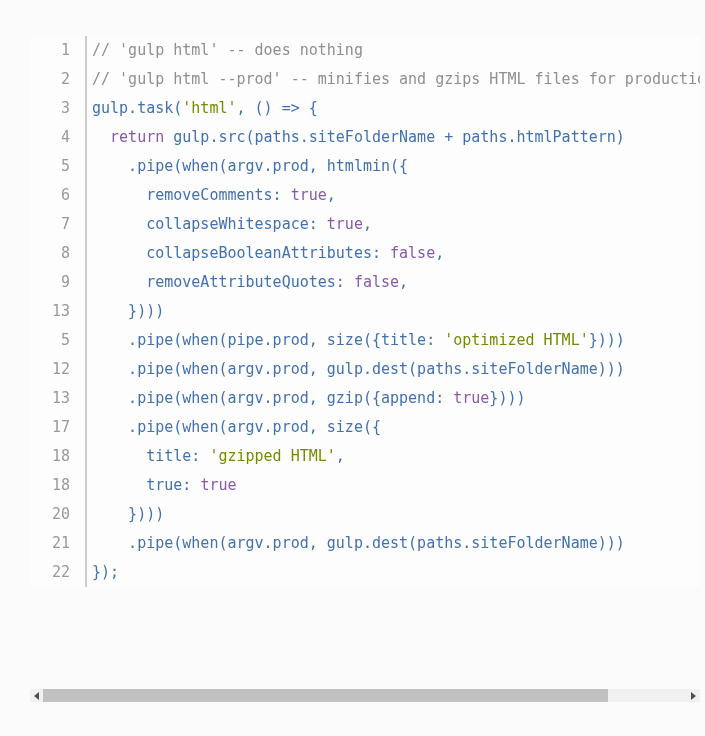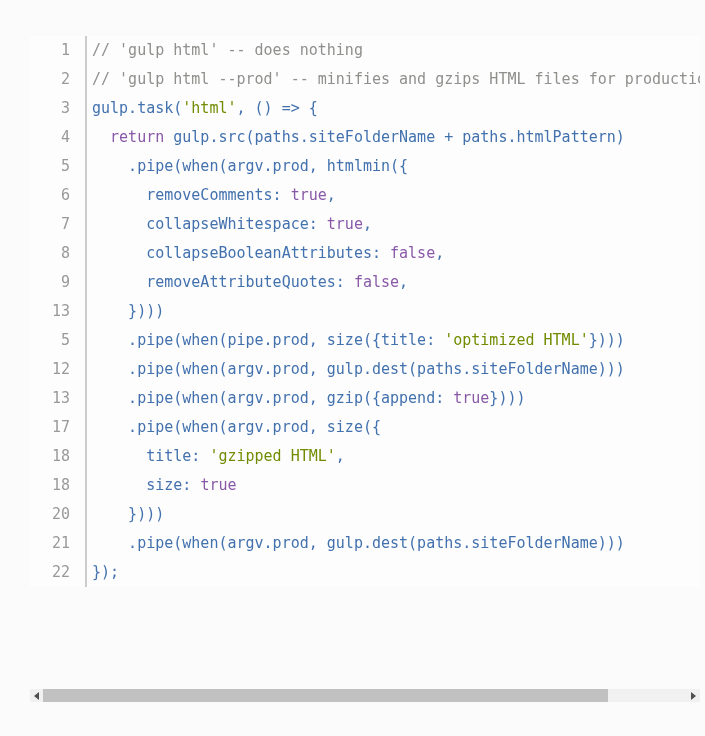--- a/index.html
+++ b/index.html
@@ -140,21 +140,21 @@
       <div class="code-line">
         <span class="line-number">17</span>
         <span class="line-code"><span class="tok-plain">    .pipe(when(argv.prod, size({</span></span>
       </div>
       <div class="code-line">
         <span class="line-number">18</span>
         <span class="line-code"><span class="tok-plain">      title: </span><span class="tok-string">'gzipped HTML'</span><span class="tok-plain">,</span></span>
       </div>
       <div class="code-line">
         <span class="line-number">18</span>
-        <span class="line-code"><span class="tok-plain">      size: </span><span class="tok-keyword">true</span></span>
+        <span class="line-code"><span class="tok-plain">      true: </span><span class="tok-keyword">true</span></span>
       </div>
       <div class="code-line">
         <span class="line-number">20</span>
         <span class="line-code"><span class="tok-plain">    })))</span></span>
       </div>
       <div class="code-line">
         <span class="line-number">21</span>
         <span class="line-code"><span class="tok-plain">    .pipe(when(argv.prod, gulp.dest(paths.siteFolderName)))</span></span>
       </div>
       <div class="code-line">

